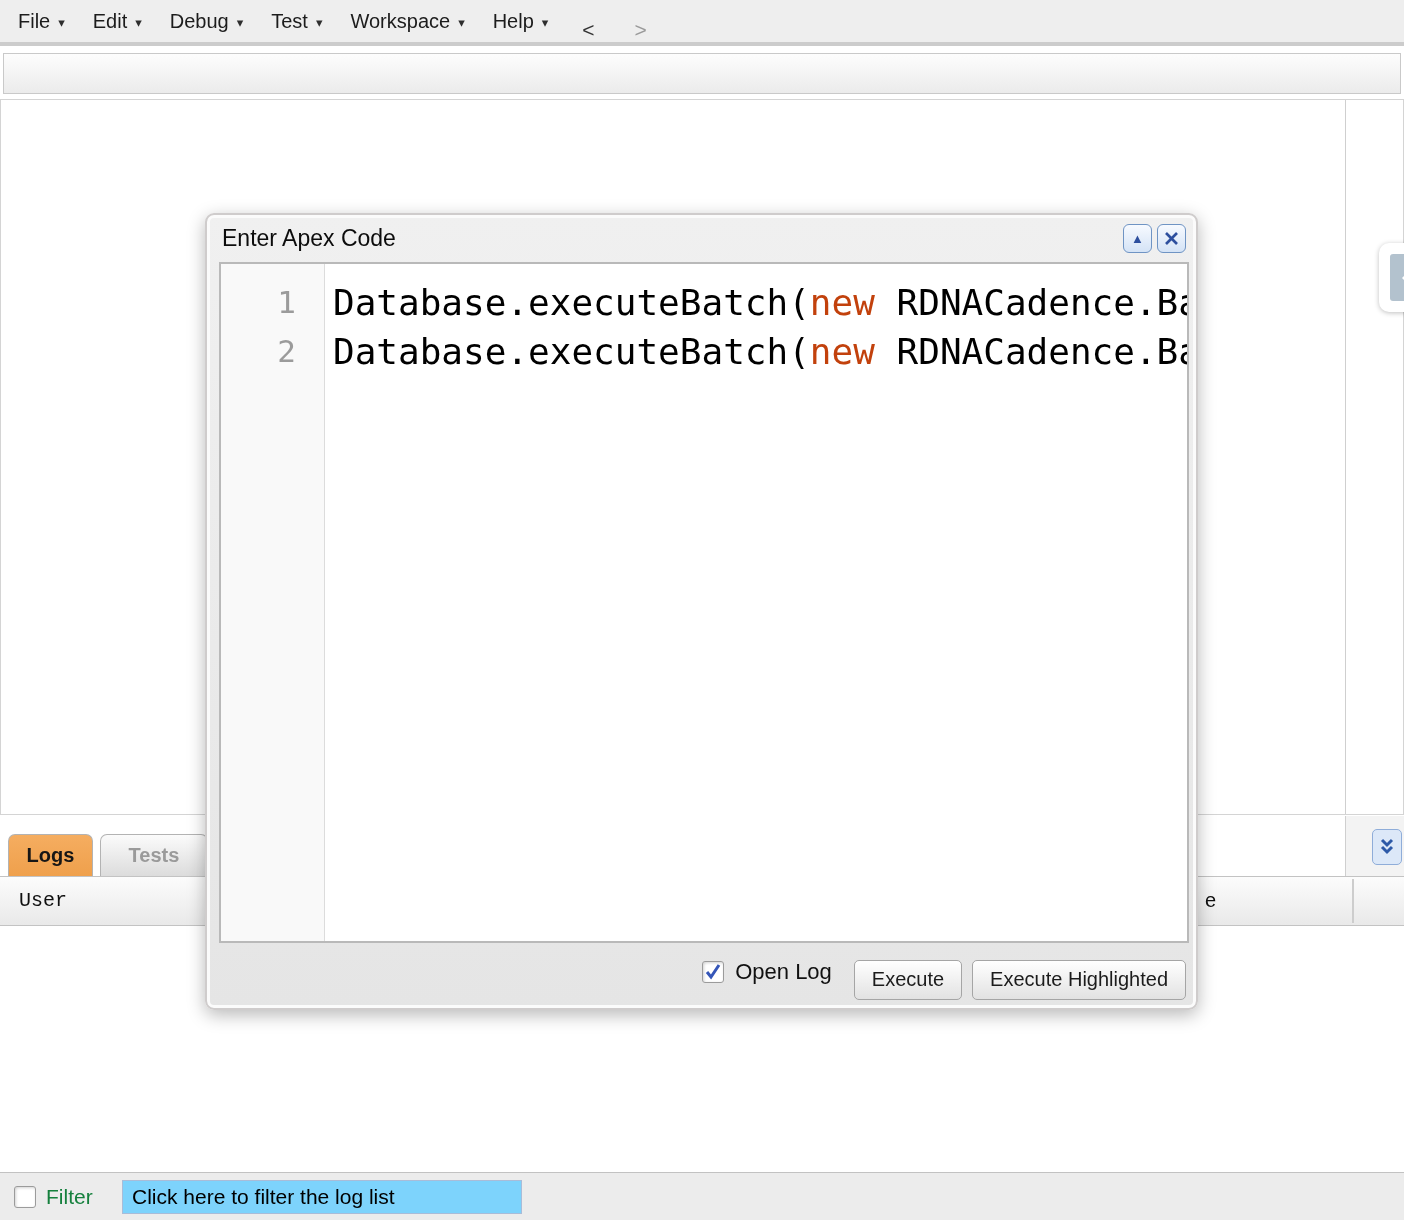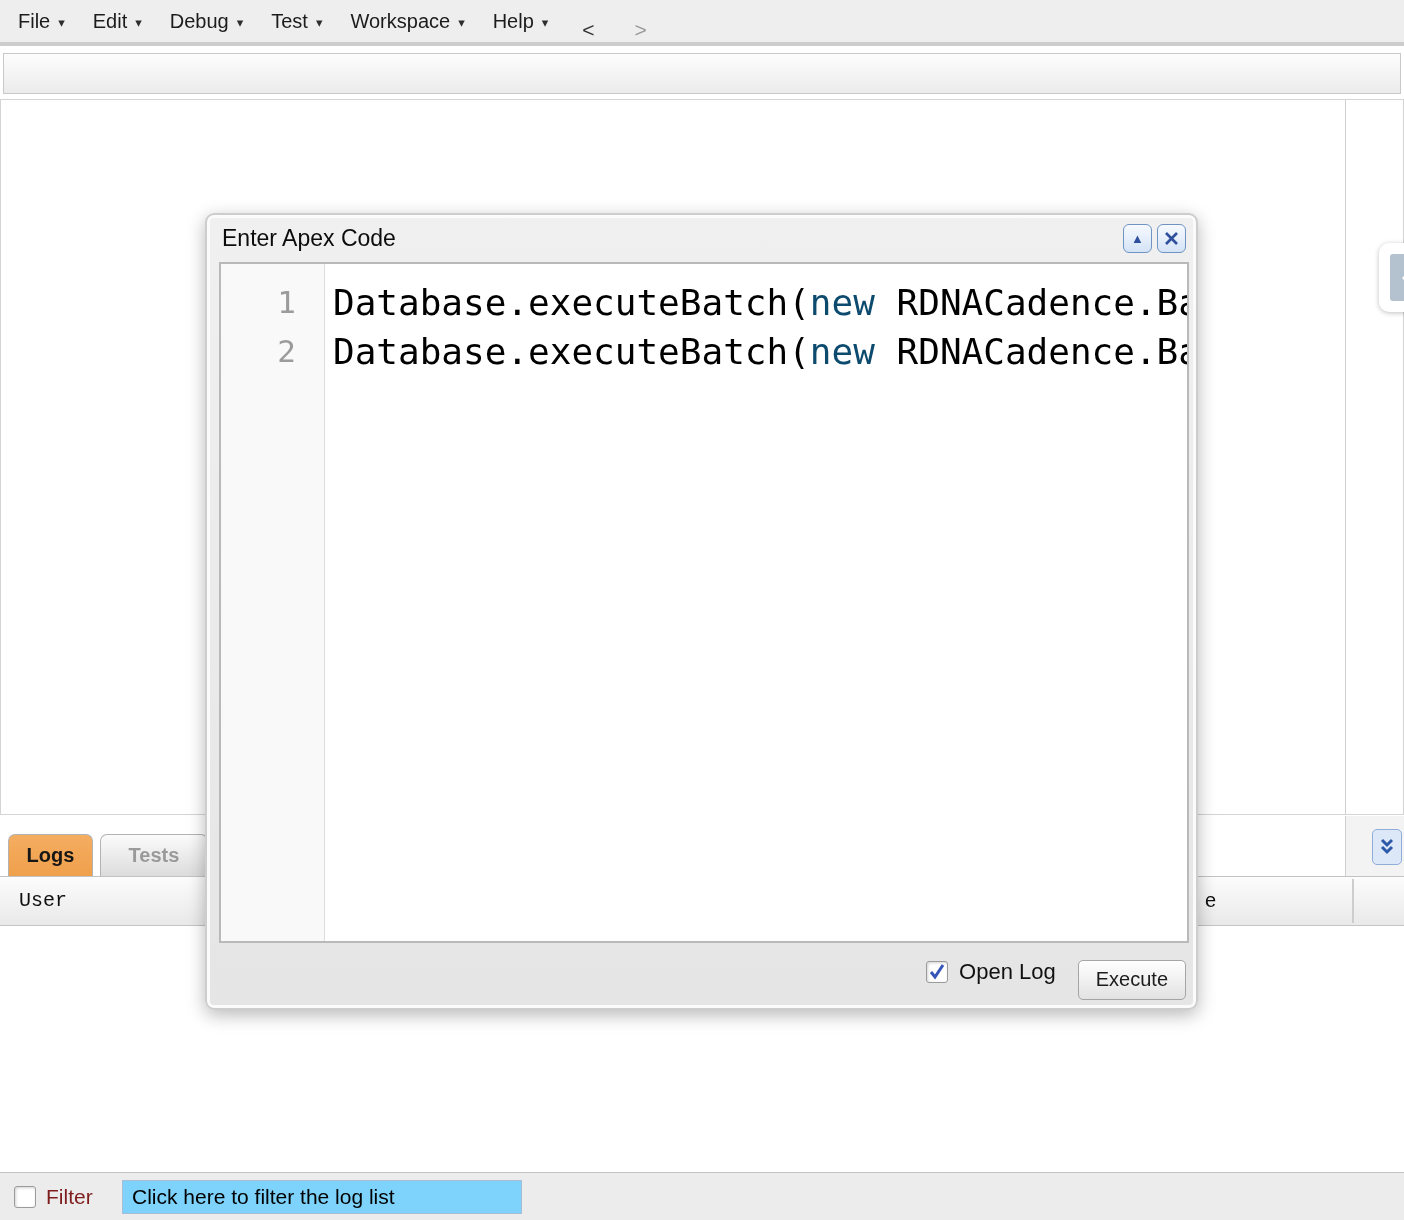--- a/index.html
+++ b/index.html
@@ -102,21 +102,21 @@
     position: absolute; bottom: 0; left: 0; right: 0; height: 48px;
     background: #ececec; border-top: 1px solid #c2c2c2;
   }
   .checkbox {
     width: 22px; height: 22px; background: #fff;
     border: 1px solid #9b9b9b; border-radius: 3px;
     box-shadow: inset 1px 1px 3px rgba(0,0,0,0.18);
     display: flex; align-items: center; justify-content: center;
   }
   #filter-checkbox { position: absolute; left: 14px; top: 13px; }
-  #filter-label { position: absolute; left: 46px; top: 12px; font-size: 21px; color: #7f1d1d; }
+  #filter-label { position: absolute; left: 46px; top: 12px; font-size: 21px; color: #15803d; }
   #filter-input {
     position: absolute; left: 122px; top: 7px; width: 400px; height: 34px;
     border: 1px solid #a9bcd8; background: #7dd3fc;
     font-family: "Liberation Sans", sans-serif;
     font-size: 21px; color: #000; padding: 0 9px;
   }
 
   
   #dialog {
     position: absolute; left: 205px; top: 213px; width: 993px; height: 797px;
@@ -151,21 +151,21 @@
   }
   .gutter-num {
     height: 49px; line-height: 49px; text-align: right; padding-right: 28px;
     font-family: "DejaVu Sans Mono", monospace; font-size: 31px; color: #9b9b9b;
   }
   #code-pane { flex: 1; padding: 14px 0 0 8px; overflow: hidden; cursor: text; }
   .code-line {
     height: 49px; line-height: 49px; white-space: pre;
     font-family: "DejaVu Sans Mono", monospace; font-size: 36px; color: #000;
   }
-  .kw { color: #0c4a6e; }
+  .kw { color: #c2410c; }
 
   #dialog-footer {
     position: absolute; left: 12px; right: 10px; bottom: 8px; height: 57px;
     display: flex; align-items: center; justify-content: flex-end; gap: 10px;
   }
   #open-log-group { display: flex; align-items: center; gap: 11px; margin-right: 12px; }
   #open-log-label { font-size: 22px; color: #111; }
   .dlg-btn {
     height: 40px; padding: 0 17px;
     font-size: 20px; color: #1c1c1c;
@@ -285,15 +285,16 @@
   <div id="dialog-footer">
     <div id="open-log-group">
       <div class="checkbox">
         <svg width="18" height="18" viewBox="0 0 18 18">
           <polyline points="3,9 7,14 15,2" fill="none" stroke="#3556b8" stroke-width="3"></polyline>
         </svg>
       </div>
       <span id="open-log-label">Open Log</span>
     </div>
     <div class="dlg-btn">Execute</div>
+    <div class="dlg-btn">Execute Highlighted</div>
   </div>
 
 </div>
 
 </body></html>

